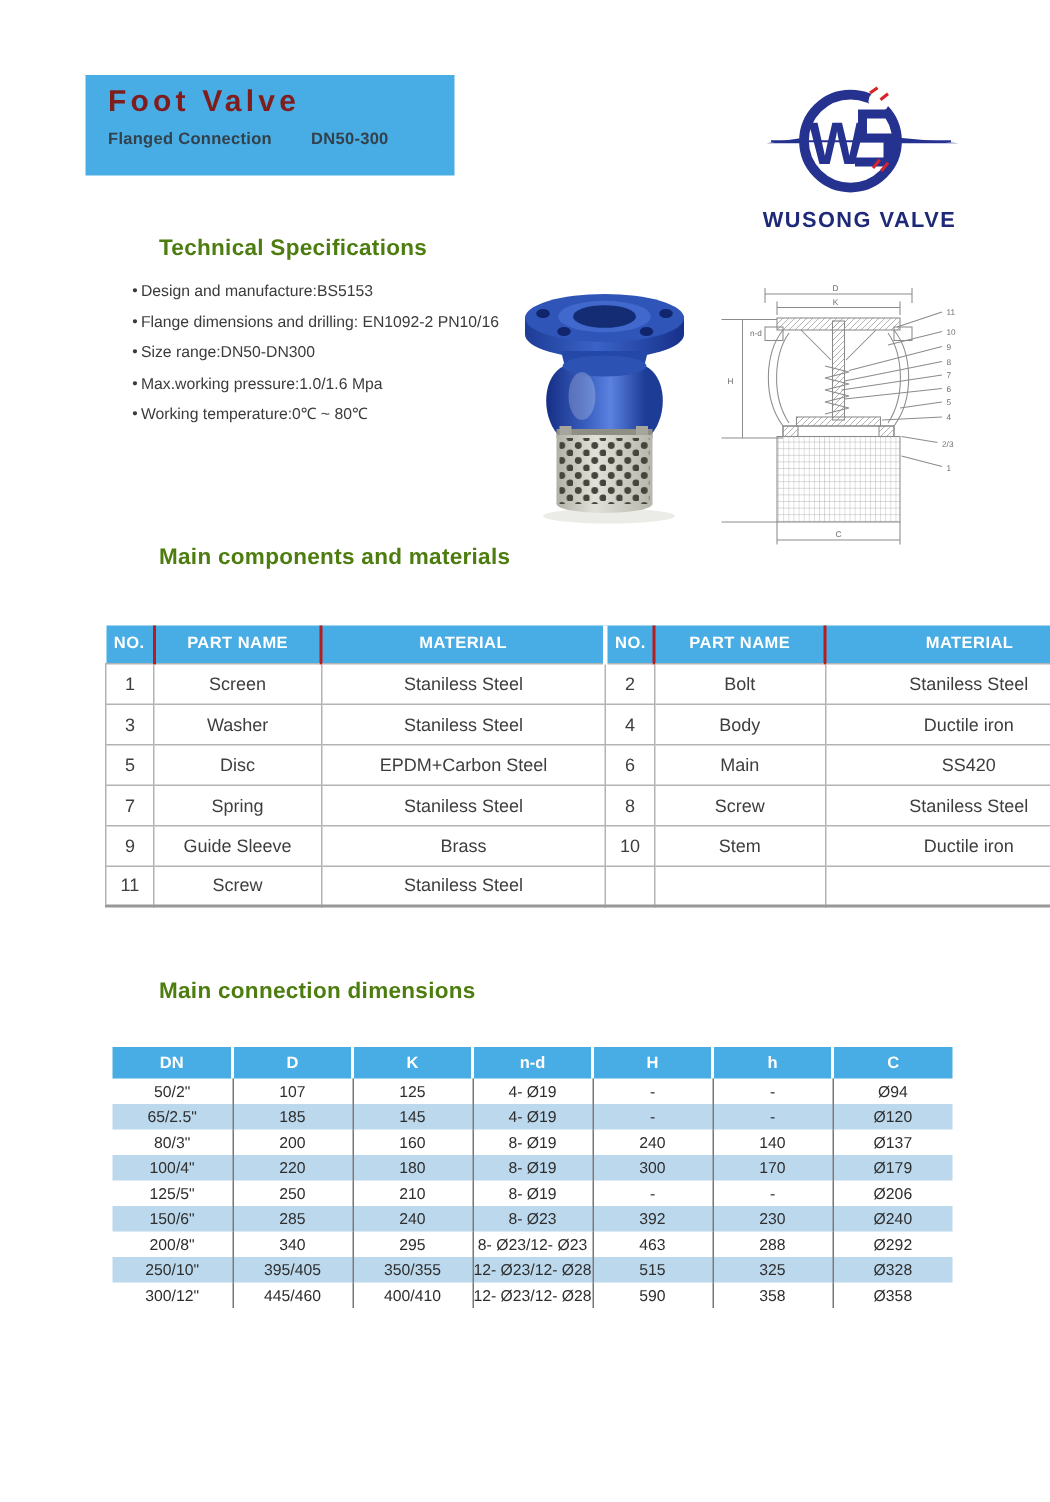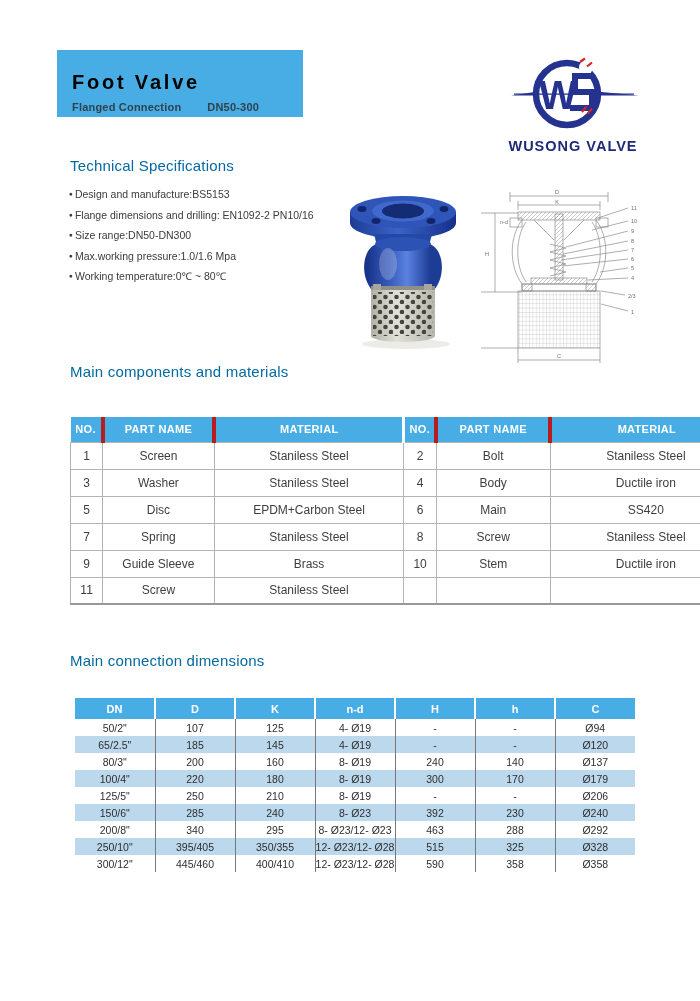--- a/index.html
+++ b/index.html
@@ -5,50 +5,50 @@
   * { margin:0; padding:0; box-sizing:border-box; }
   html,body { background:#fff; }
   .page {
     position:relative; width:700px; height:1001px; margin:0 auto;
     background:#ffffff; overflow:hidden;
     font-family:"Liberation Sans", sans-serif;
   }
 
   
   .banner { position:absolute; left:57px; top:50px; width:246px; height:67px; background:#47ADE4; }
-  .banner-title { margin:21px 0 0 15px; font-size:20px; letter-spacing:2.8px; color:#000000; font-weight:600; }
+  .banner-title { margin:7px 0 0 15px; font-size:20px; letter-spacing:2.8px; color:#7f1d1d; font-weight:600; }
   .banner-sub { margin:7px 0 0 15px; font-size:11px; font-weight:bold; color:#32414B; letter-spacing:0.2px; }
   .banner-sub .code { margin-left:26px; }
 
   
   .logo { position:absolute; left:500px; top:48px; width:150px; height:110px; }
 
   
-  .section-title { position:absolute; font-size:15px; font-weight:400; color:#0369a1; letter-spacing:0.2px; }
+  .section-title { position:absolute; font-size:15px; font-weight:700; color:#4d7c0f; letter-spacing:0.2px;margin-left:36px; }
   .t-specs { left:70px; top:157px; }
   .t-components { left:70px; top:363px; }
   .t-dimensions { left:70px; top:652px; }
 
   
   .specs { position:absolute; left:69px; top:184px; width:290px; list-style:none; }
-  .specs li { font-size:10.5px; color:#3b3b3b; line-height:19.5px; white-space:nowrap; }
+  .specs li { font-size:10.5px; color:#3b3b3b; line-height:19.5px; white-space:nowrap;margin-left:19px; }
   .specs li::before { content:"●"; font-size:6.5px; vertical-align:2px; margin-right:2px; color:#3b3b3b; }
 
   
   .valve-photo { position:absolute; left:338px; top:184px; width:130px; height:168px; }
   .valve-drawing { position:absolute; left:478px; top:180px; width:192px; height:186px; }
   .valve-drawing text { fill:#6f6f6f; font-size:5.5px; font-family:"Liberation Sans",sans-serif; }
 
   
   table { border-collapse:collapse; table-layout:fixed; }
   th { font-weight:bold; background:#47ADE4; color:#ffffff; text-align:center; }
   td { text-align:center; }
 
   #components-table { position:absolute; left:70px; top:417px; width:672px; border-bottom:2px solid #989898; }
-  #components-table th { font-size:11px; height:25px; border-left:4px solid #b91c1c; letter-spacing:0.3px; }
+  #components-table th { font-size:11px; height:25px; border-left:2px solid #b91c1c; letter-spacing:0.3px; }
   #components-table th:first-child { border-left:none; }
   #components-table th:nth-child(4) { border-left:3px solid #ffffff; }
   #components-table td { border:1px solid #b3b3b3; height:27px; font-size:12px; color:#3e3e3e; }
   #components-table th:nth-child(1){width:4.8%} #components-table th:nth-child(2){width:16.6%}
   #components-table th:nth-child(3){width:28.3%} #components-table th:nth-child(4){width:4.8%}
   #components-table th:nth-child(5){width:17%}
 
   #dimensions-table { position:absolute; left:75px; top:698px; width:560px; }
   #dimensions-table th { font-size:11px; height:21px; font-weight:600; border-left:2px solid #ffffff; }
   #dimensions-table th:first-child { border-left:none; }

